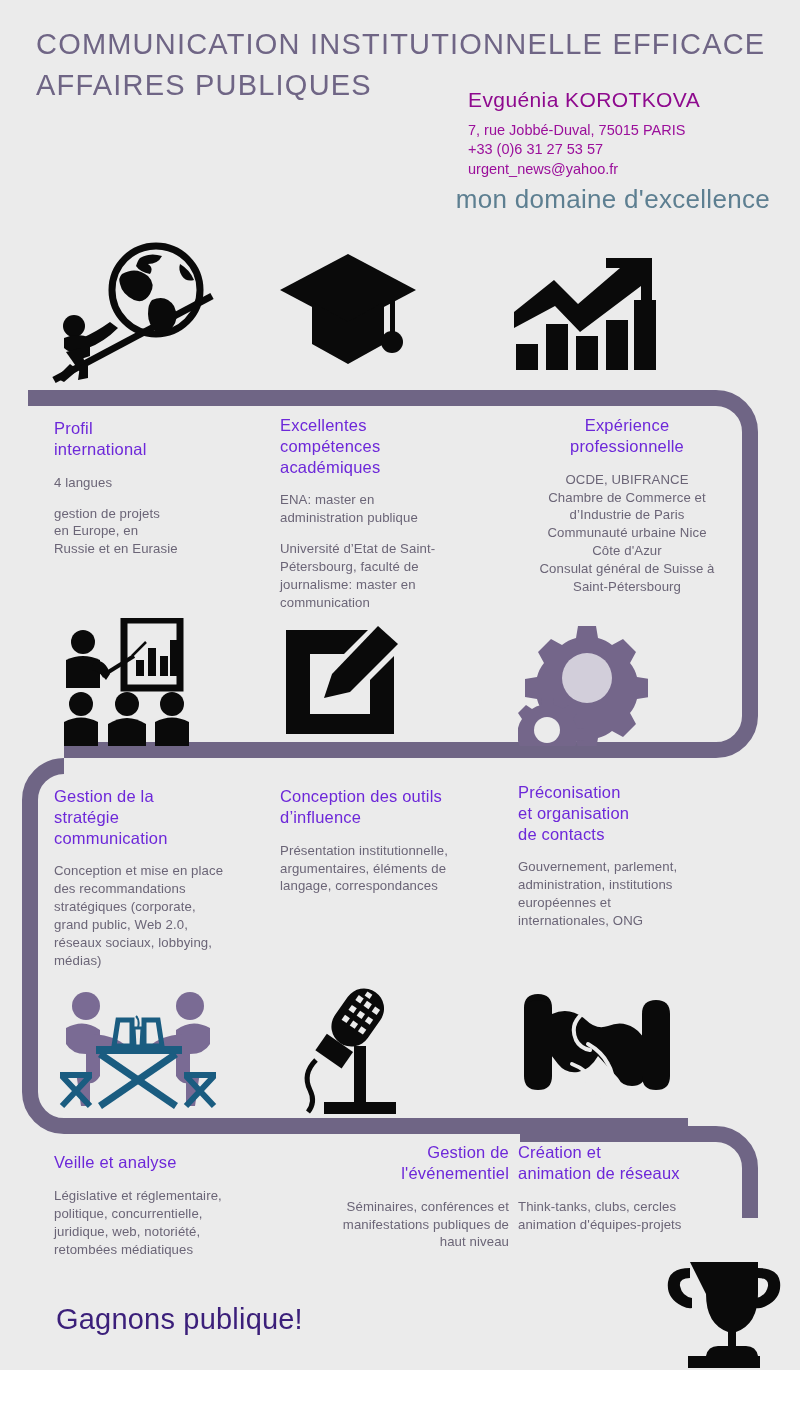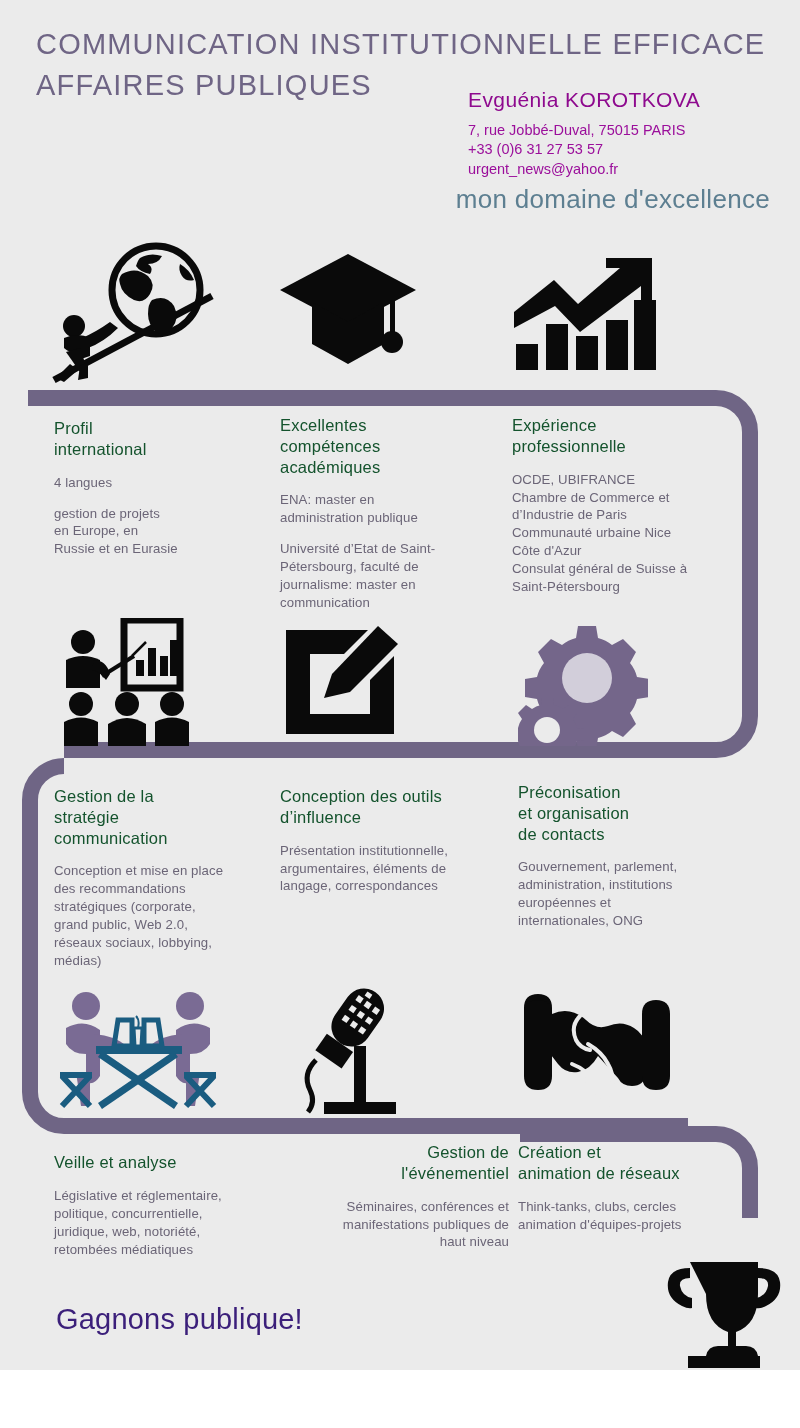--- a/index.html
+++ b/index.html
@@ -71,21 +71,21 @@
     left: 0; top: 0;
     width: 800px; height: 1370px;
     pointer-events: none;
   }
 
   
   .cell {
     position: absolute;
   }
   .cell-title {
-    color: #14532d;
+    color: #6d28d9;
     font-size: 16.5px;
     line-height: 1.26;
     letter-spacing: 0.2px;
   }
   .cell-body {
     color: #6b6577;
     font-size: 13.2px;
     line-height: 1.36;
     letter-spacing: 0.1px;
     margin-top: 14px;
@@ -223,21 +223,21 @@
         <p>gestion de projets<br>en Europe, en<br>Russie et en Eurasie</p>
       </div>
   </div>
   <div class="cell" style="left:280px; top:415px; width:215px;">
     <div class="cell-title">Excellentes<br>compétences<br>académiques</div>
     <div class="cell-body">
         <p>ENA: master en<br>administration publique</p>
         <p>Université d’Etat de Saint-<br>Pétersbourg, faculté de<br>journalisme: master en<br>communication</p>
       </div>
   </div>
-  <div class="cell" style="left:512px; top:415px; width:230px;">
+  <div class="cell" style="left:512px; top:415px; width:230px;text-align:center;">
     <div class="cell-title">Expérience<br>professionnelle</div>
     <div class="cell-body">
         <p>OCDE, UBIFRANCE<br>Chambre de Commerce et<br>d’Industrie de Paris<br>Communauté urbaine Nice<br>Côte d'Azur<br>Consulat général de Suisse à<br>Saint-Pétersbourg</p>
       </div>
   </div>
 
   <div class="icon-box" style="left:54px; top:618px; width:150px; height:128px;">
     <svg viewBox="0 0 150 128" width="150" height="128">
 
       <rect x="70" y="2" width="56" height="68" fill="none" stroke="#0a0a0a" stroke-width="7"></rect>

